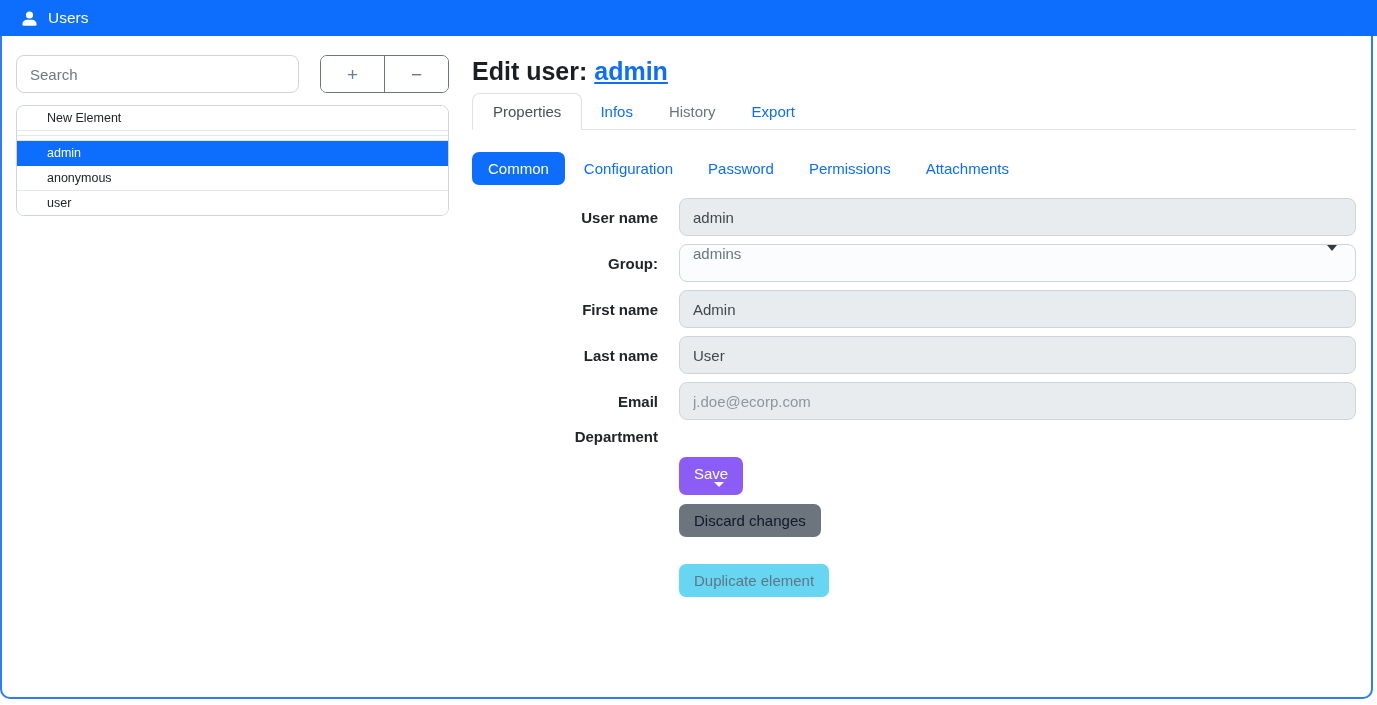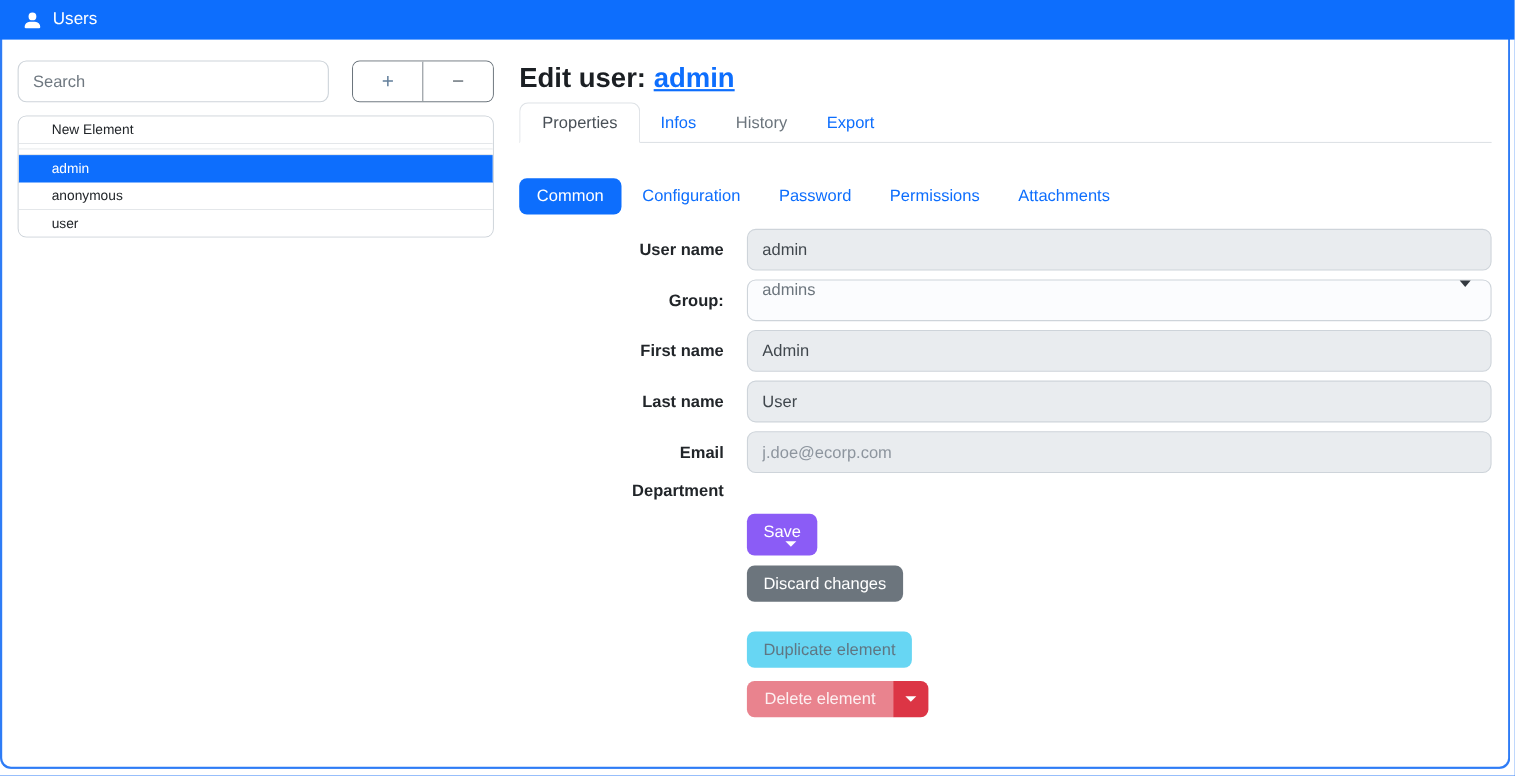--- a/index.html
+++ b/index.html
@@ -71,21 +71,21 @@
     font-size:15px; padding:9px 17px; margin-bottom:-1px; cursor:pointer;
     border:1px solid transparent; border-radius:8px 8px 0 0; background:transparent;
   }
   .tab.active {
     background:#fff; border-color:#dee2e6 #dee2e6 #ffffff #dee2e6;
     color:#495057; padding:9px 20px;
   }
   .tab.link { color:#0d6efd; }
   .tab.disabled { color:#6c757d; cursor:default; }
 
-  .pills { display:flex; margin-top:32px; }
+  .pills { display:flex; margin-top:22px; }
   .pill { font-size:15px; padding:8px 16px; border-radius:7px; margin-right:3px; cursor:pointer; }
   .pill.active { background:#0d6efd; color:#fff; }
   .pill.link { color:#0d6efd; }
 
   
   .form { margin-top:13px; }
   .frow { display:flex; align-items:center; margin-bottom:8px; }
   .flabel {
     width:207px; text-align:right; padding-right:21px;
     font-weight:700; font-size:15px; color:#212529; flex:0 0 auto;
@@ -112,21 +112,21 @@
 
   
   .actions { margin-left:207px; margin-top:12px; }
   .btn {
     border:none; border-radius:7px; font-size:15px; font-family:inherit;
     padding:8px 15px; display:inline-flex; align-items:center; cursor:pointer;
   }
   .btn-save { background:#8b5cf6; color:#fff;flex-direction:column; }
   .btn-save .caret-light { margin-left:16px; }
   .row-gap { margin-top:9px; }
-  .btn-discard { background:#6c757d; color:#ffffff; }
+  .btn-discard { background:#6c757d; color:#0f172a; }
   .dup-gap { margin-top:27px; }
   .btn-duplicate { background:#67d6f3; color:#5f7683; cursor:default; }
   .del-gap { margin-top:12px; }
   .delete-group { display:inline-flex; }
   .btn-delete-main {
     background:#e9838e; color:rgba(255,255,255,0.88);
     border-radius:7px 0 0 7px; padding:8px 16px; cursor:default;
     border:none; font-size:15px; font-family:inherit;
   }
   .btn-delete-caret {
@@ -230,24 +230,18 @@
               <span>Save</span>
               <span class="caret-light"></span>
             </button>
           </div>
           <div class="row-gap">
             <button class="btn btn-discard">Discard changes</button>
           </div>
           <div class="dup-gap">
             <button class="btn btn-duplicate">Duplicate element</button>
           </div>
-          <div class="del-gap delete-group">
-            <button class="btn-delete-main">Delete element</button>
-            <button class="btn-delete-caret">
-              <span class="caret-light"></span>
-            </button>
-          </div>
         </div>
 
       </main>
     </div>
   </div>
 </div>
 
 </body></html>

